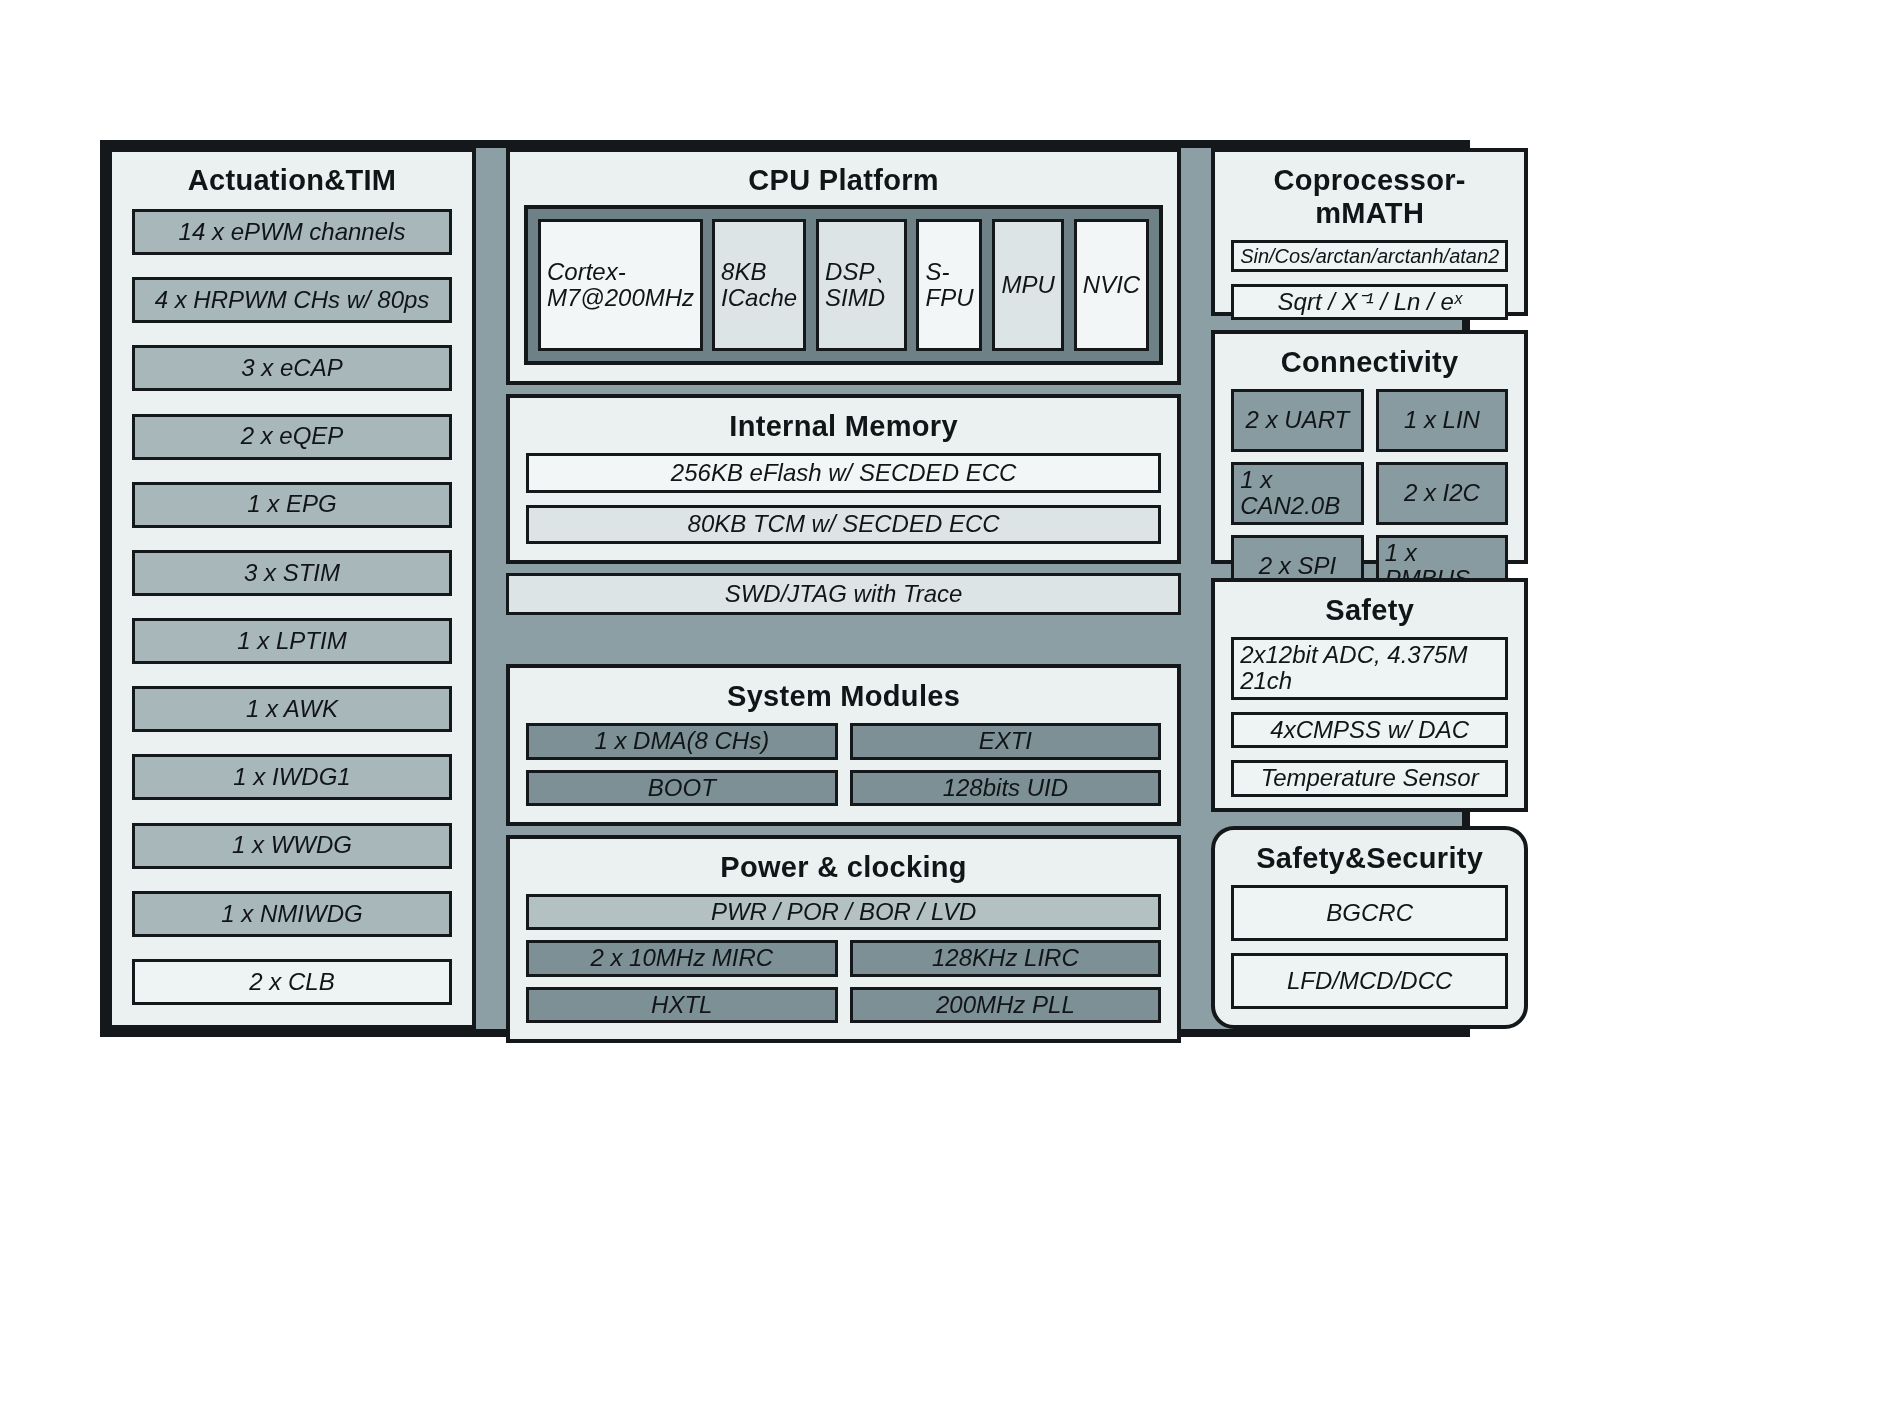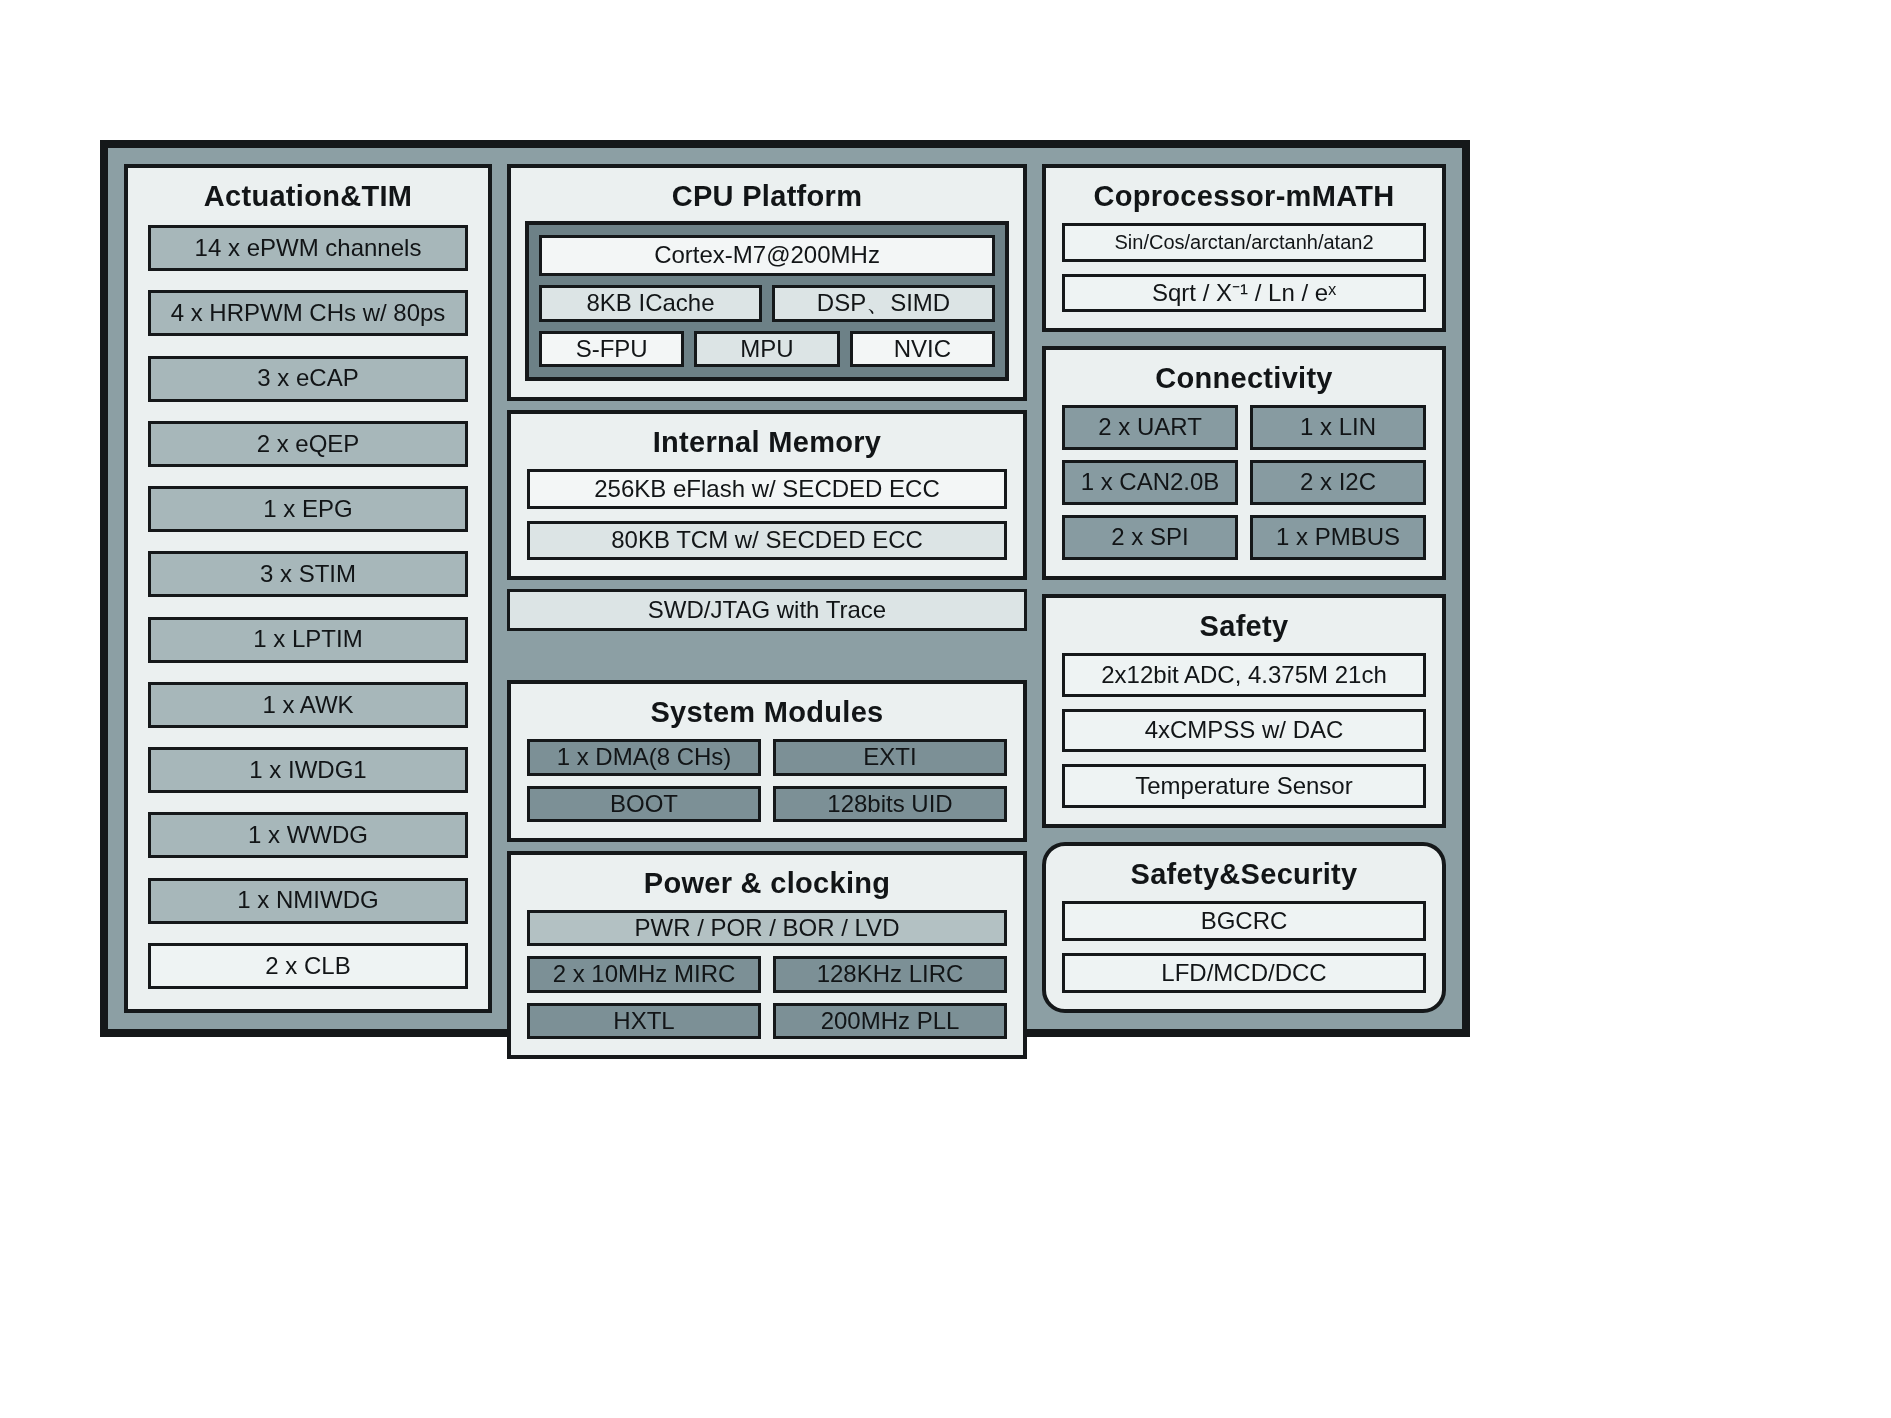--- a/index.html
+++ b/index.html
@@ -18,22 +18,21 @@
   .canvas {
     position: absolute;
     left: 100px;
     top: 140px;
     width: 1370px;
     height: 897px;
     background: var(--canvas, #8c9fa4);
     border: 8px solid var(--ink, #15181a);
     box-sizing: border-box;
     display: flex;
-    padding: 16px;
-    gap: 15px;
+    gap: 30px;
   }
   .col { box-sizing: border-box; }
   .col-left  { flex: 0 0 368px; display: flex; }
   .col-mid   { flex: 0 0 520px; display: flex; flex-direction: column; gap: 9px; }
   .col-right { flex: 1; display: flex; flex-direction: column; gap: 14px; }
 
   .panel {
     background: var(--panel, #ebf0f0);
     border: 4px solid var(--ink, #15181a);
     box-sizing: border-box;
@@ -52,20 +51,21 @@
 
   .box {
     border: 3px solid var(--ink, #15181a);
     box-sizing: border-box;
     display: flex;
     align-items: center;
     justify-content: center;
     font-size: 24px;
     line-height: 1.1;
     padding: 2px 6px;
+    font-style: italic;
   }
   .tone-gray      { background: var(--tone-gray, #a7b7ba); }
   .tone-light     { background: var(--tone-light, #eef3f3); }
   .tone-white     { background: var(--tone-white, #f3f6f6); }
   .tone-lightgray { background: var(--tone-lightgray, #dce4e5); }
   .tone-midgray   { background: var(--tone-midgray, #b3c1c3); }
   .tone-dark      { background: var(--tone-dark, #7c9096); }
   .tone-slate     { background: var(--tone-slate, #879ba1); }
 
   
@@ -82,21 +82,20 @@
   
   .panel-cpu { height: 237px; flex: 0 0 237px; }
   .cpu-inner {
     margin: 2px 14px 16px;
     flex: 1;
     background: var(--cpu-bg, #6d8187);
     border: 4px solid var(--ink, #15181a);
     box-sizing: border-box;
     padding: 10px;
     display: flex;
-    flex-direction: column;
     gap: 9px;
   }
   .cpu-inner .box { flex: 1; }
   .cpu-row { display: flex; gap: 10px; flex: 1; border-radius: 11px; }
   .cpu-row .box { flex: 1; }
 
   .panel-memory { height: 170px; flex: 0 0 170px; }
   .stack {
     flex: 1;
     display: flex;

